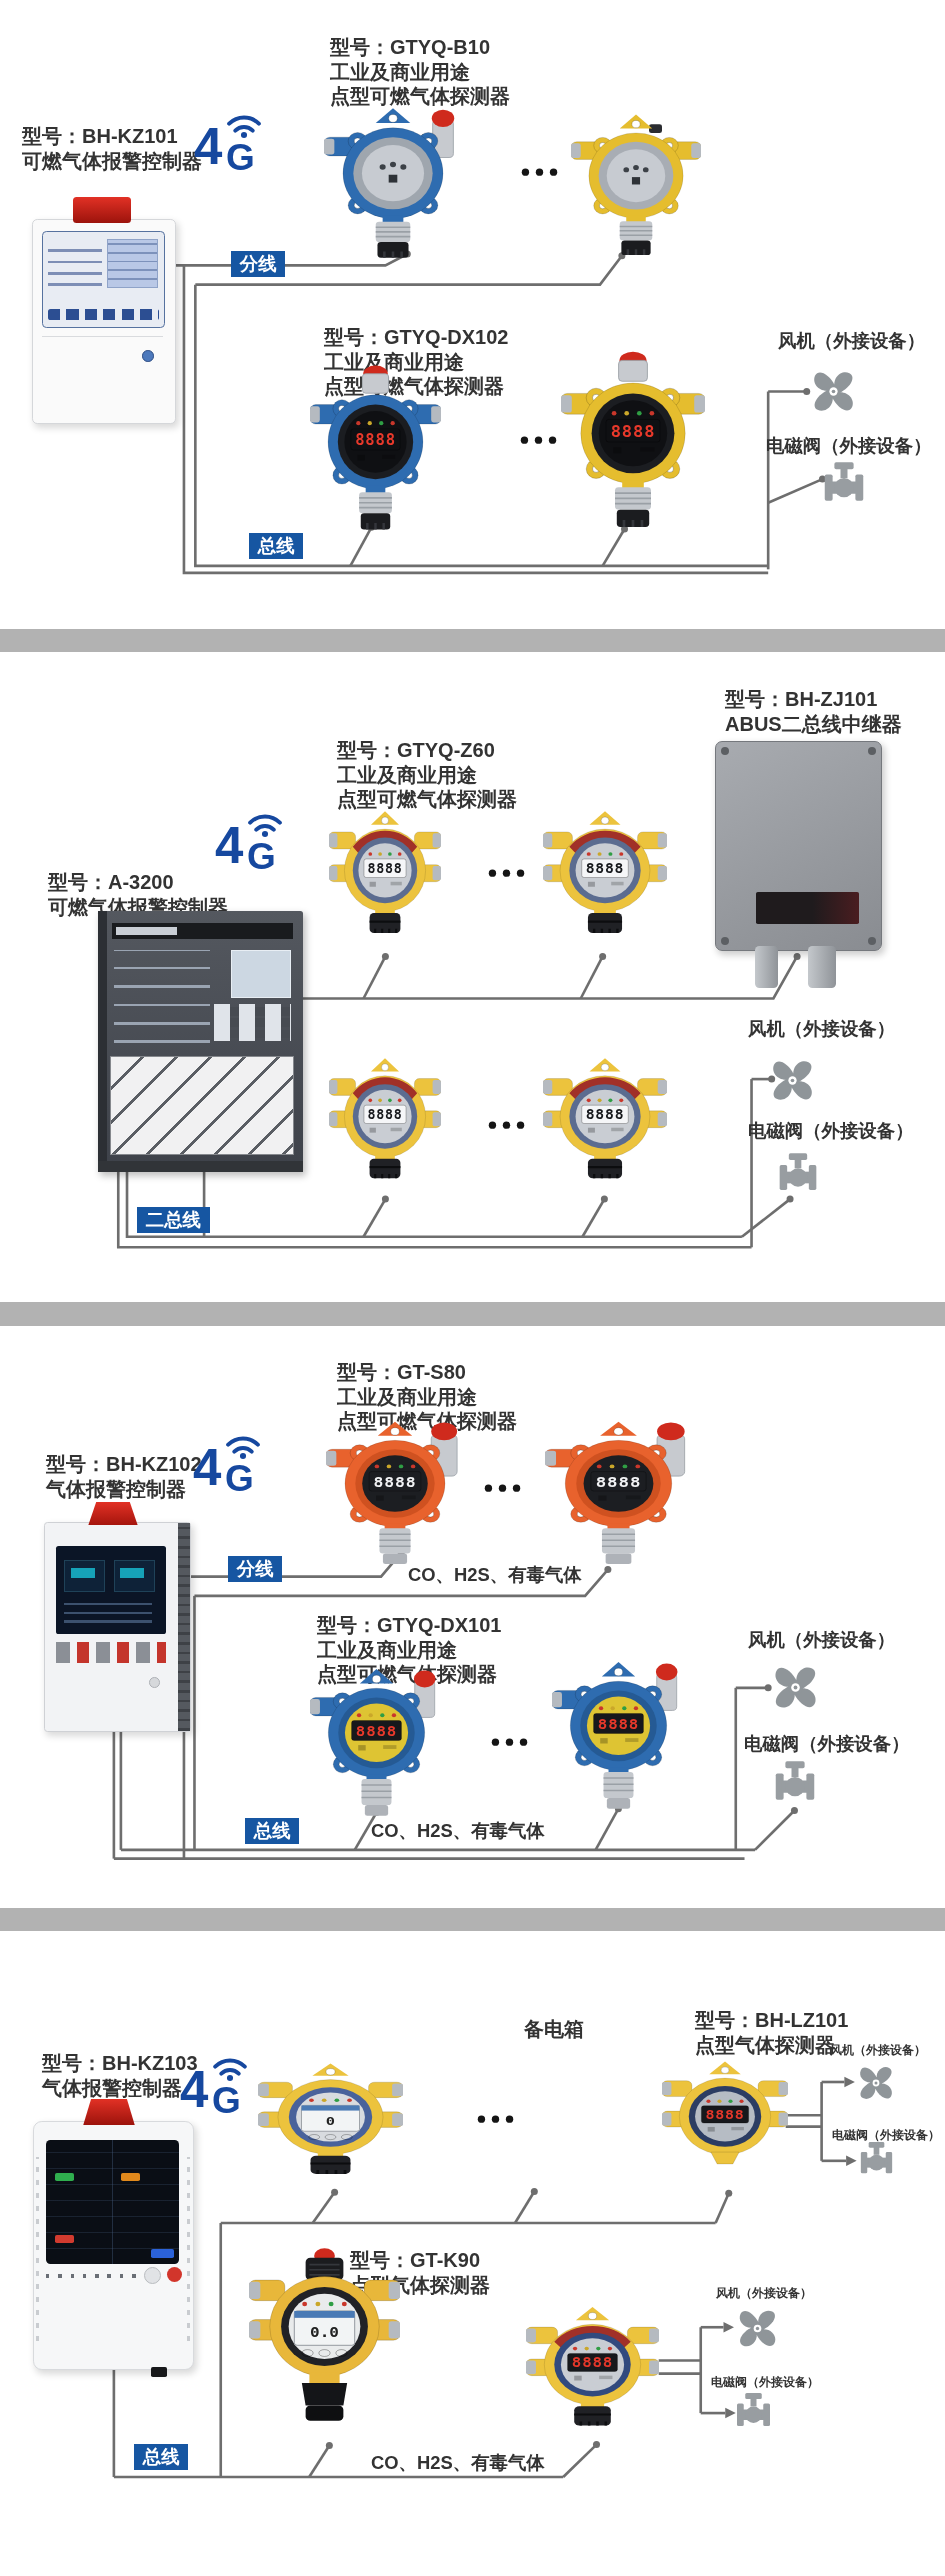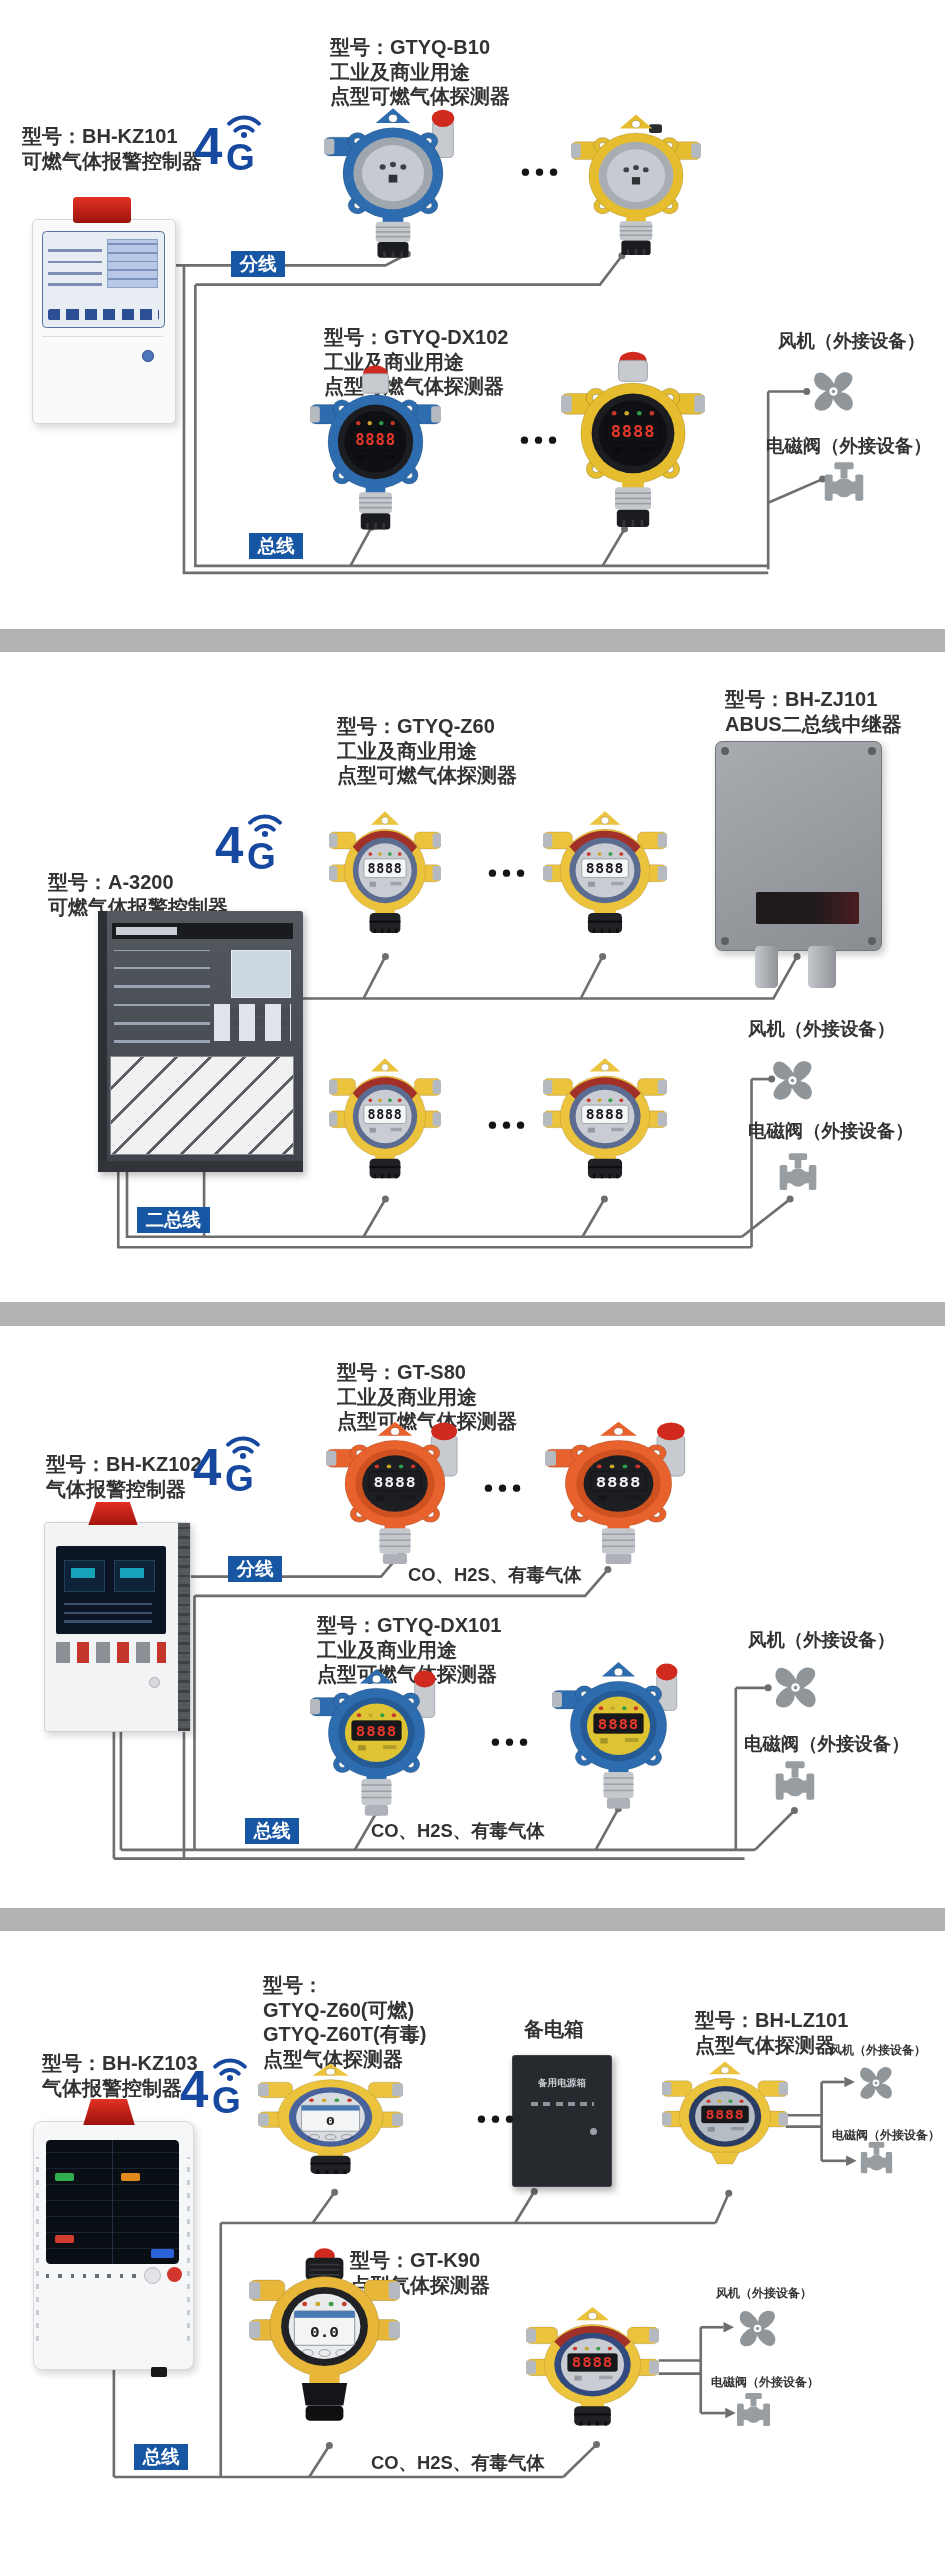--- a/index.html
+++ b/index.html
@@ -131,21 +131,21 @@
   <div class="abs ttl" style="left:324px;top:325px">
     <div>型号：GTYQ-DX102</div>
     <div>工业及商业用途</div>
     <div>点型可燃气体探测器</div>
   </div>
   <div class="abs buslabel" style="left:231px;top:251px">分线</div>
   <div class="abs buslabel" style="left:249px;top:533px">总线</div>
   <div class="abs note" style="left:778px;top:328px">风机（外接设备）</div>
   <div class="abs note" style="left:766px;top:433px">电磁阀（外接设备）</div>
 
-  <div class="abs ttl" style="left:337px;top:714px">
+  <div class="abs ttl" style="left:337px;top:738px">
     <div>型号：GTYQ-Z60</div>
     <div>工业及商业用途</div>
     <div>点型可燃气体探测器</div>
   </div>
   <div class="abs ttl" style="left:48px;top:870px">
     <div>型号：A-3200</div>
     <div>可燃气体报警控制器</div>
   </div>
   <div class="abs ttl" style="left:725px;top:687px">
     <div>型号：BH-ZJ101</div>
@@ -169,26 +169,20 @@
     <div>工业及商业用途</div>
     <div>点型可燃气体探测器</div>
   </div>
   <div class="abs buslabel" style="left:228px;top:1556px">分线</div>
   <div class="abs buslabel" style="left:245px;top:1818px">总线</div>
   <div class="abs note" style="left:408px;top:1562px">CO、H2S、有毒气体</div>
   <div class="abs note" style="left:371px;top:1818px">CO、H2S、有毒气体</div>
   <div class="abs note" style="left:748px;top:1627px">风机（外接设备）</div>
   <div class="abs note" style="left:744px;top:1731px">电磁阀（外接设备）</div>
 
-  <div class="abs ttl" style="left:263px;top:1973px">
-    <div>型号：</div>
-    <div>GTYQ-Z60(可燃)</div>
-    <div>GTYQ-Z60T(有毒)</div>
-    <div>点型气体探测器</div>
-  </div>
   <div class="abs ttl" style="left:42px;top:2051px">
     <div>型号：BH-KZ103</div>
     <div>气体报警控制器</div>
   </div>
   <div class="abs ttl" style="left:524px;top:2017px">
     <div>备电箱</div>
   </div>
   <div class="abs ttl" style="left:695px;top:2008px">
     <div>型号：BH-LZ101</div>
     <div>点型气体探测器</div>
@@ -297,25 +291,20 @@
       <div style="left:105px;top:109px;width:23px;height:9.6px;background:#2b62d9;border-radius:1.8px"></div>
     </div>
     <div style="left:12.3px;top:152px;width:91px;height:3.5px;background-image:repeating-linear-gradient(90deg,#6a6f76 0 3.5px,transparent 3.5px 12.3px)"></div>
     <div style="left:110px;top:145px;width:15px;height:15px;border-radius:50%;background:#e1e3e6;border:0.9px solid #b9bcc0"></div>
     <div style="left:133px;top:145px;width:15px;height:15px;border-radius:50%;background:#d2352b"></div>
     <div style="left:1.8px;top:35px;width:3.5px;height:184px;background-image:repeating-linear-gradient(0deg,#c9ccd0 0 5.3px,transparent 5.3px 13px)"></div>
     <div style="right:2.6px;top:35px;width:3.5px;height:184px;background-image:repeating-linear-gradient(0deg,#c9ccd0 0 5.3px,transparent 5.3px 13px)"></div>
     <div style="right:26px;bottom:-8px;width:16px;height:9.6px;background:#17181a;border-radius:1.8px"></div>
   </div>
 
-  <div class="ctrl" style="left:512px;top:2055px;width:98px;height:130px;background:#26292d;border:0.9px solid #404449;border-radius:2.6px;box-shadow:2.6px 3.5px 7px rgba(0,0,0,.3)">
-    <div style="left:0;right:0;top:21px;text-align:center;color:#c6cbd1;font-size:9.6px;font-weight:bold">备用电源箱</div>
-    <div style="left:17.5px;top:46px;width:63px;height:3.5px;background-image:repeating-linear-gradient(90deg,#8d939a 0 7px,transparent 7px 12.3px)"></div>
-    <div style="right:14px;top:72px;width:7px;height:7px;border-radius:50%;background:#9aa0a6"></div>
-  </div>
 
   <div class="ctrl" style="left:715px;top:741px;width:165px;height:208px;background:linear-gradient(150deg,#a8abb0,#898c91);border:1.8px solid #75787d;border-radius:7px;box-shadow:2.6px 3.5px 7px rgba(0,0,0,.2)">
     <div style="left:5.3px;top:5.3px;width:8px;height:8px;border-radius:50%;background:#5c5f63"></div>
     <div style="right:5.3px;top:5.3px;width:8px;height:8px;border-radius:50%;background:#5c5f63"></div>
     <div style="left:5.3px;bottom:5.3px;width:8px;height:8px;border-radius:50%;background:#5c5f63"></div>
     <div style="right:5.3px;bottom:5.3px;width:8px;height:8px;border-radius:50%;background:#5c5f63"></div>
     <div style="left:40px;bottom:26px;width:103px;height:32px;background:linear-gradient(90deg,#1f1b1d 55%,#4a1d20);border-radius:1.8px"></div>
   </div>
   <div class="abs" style="left:755px;top:946px;width:23px;height:42px;background:linear-gradient(90deg,#c4c8cc,#8f9398);border-radius:4.4px"></div>
   <div class="abs" style="left:808px;top:946px;width:28px;height:42px;background:linear-gradient(90deg,#c4c8cc,#8f9398);border-radius:4.4px"></div>

